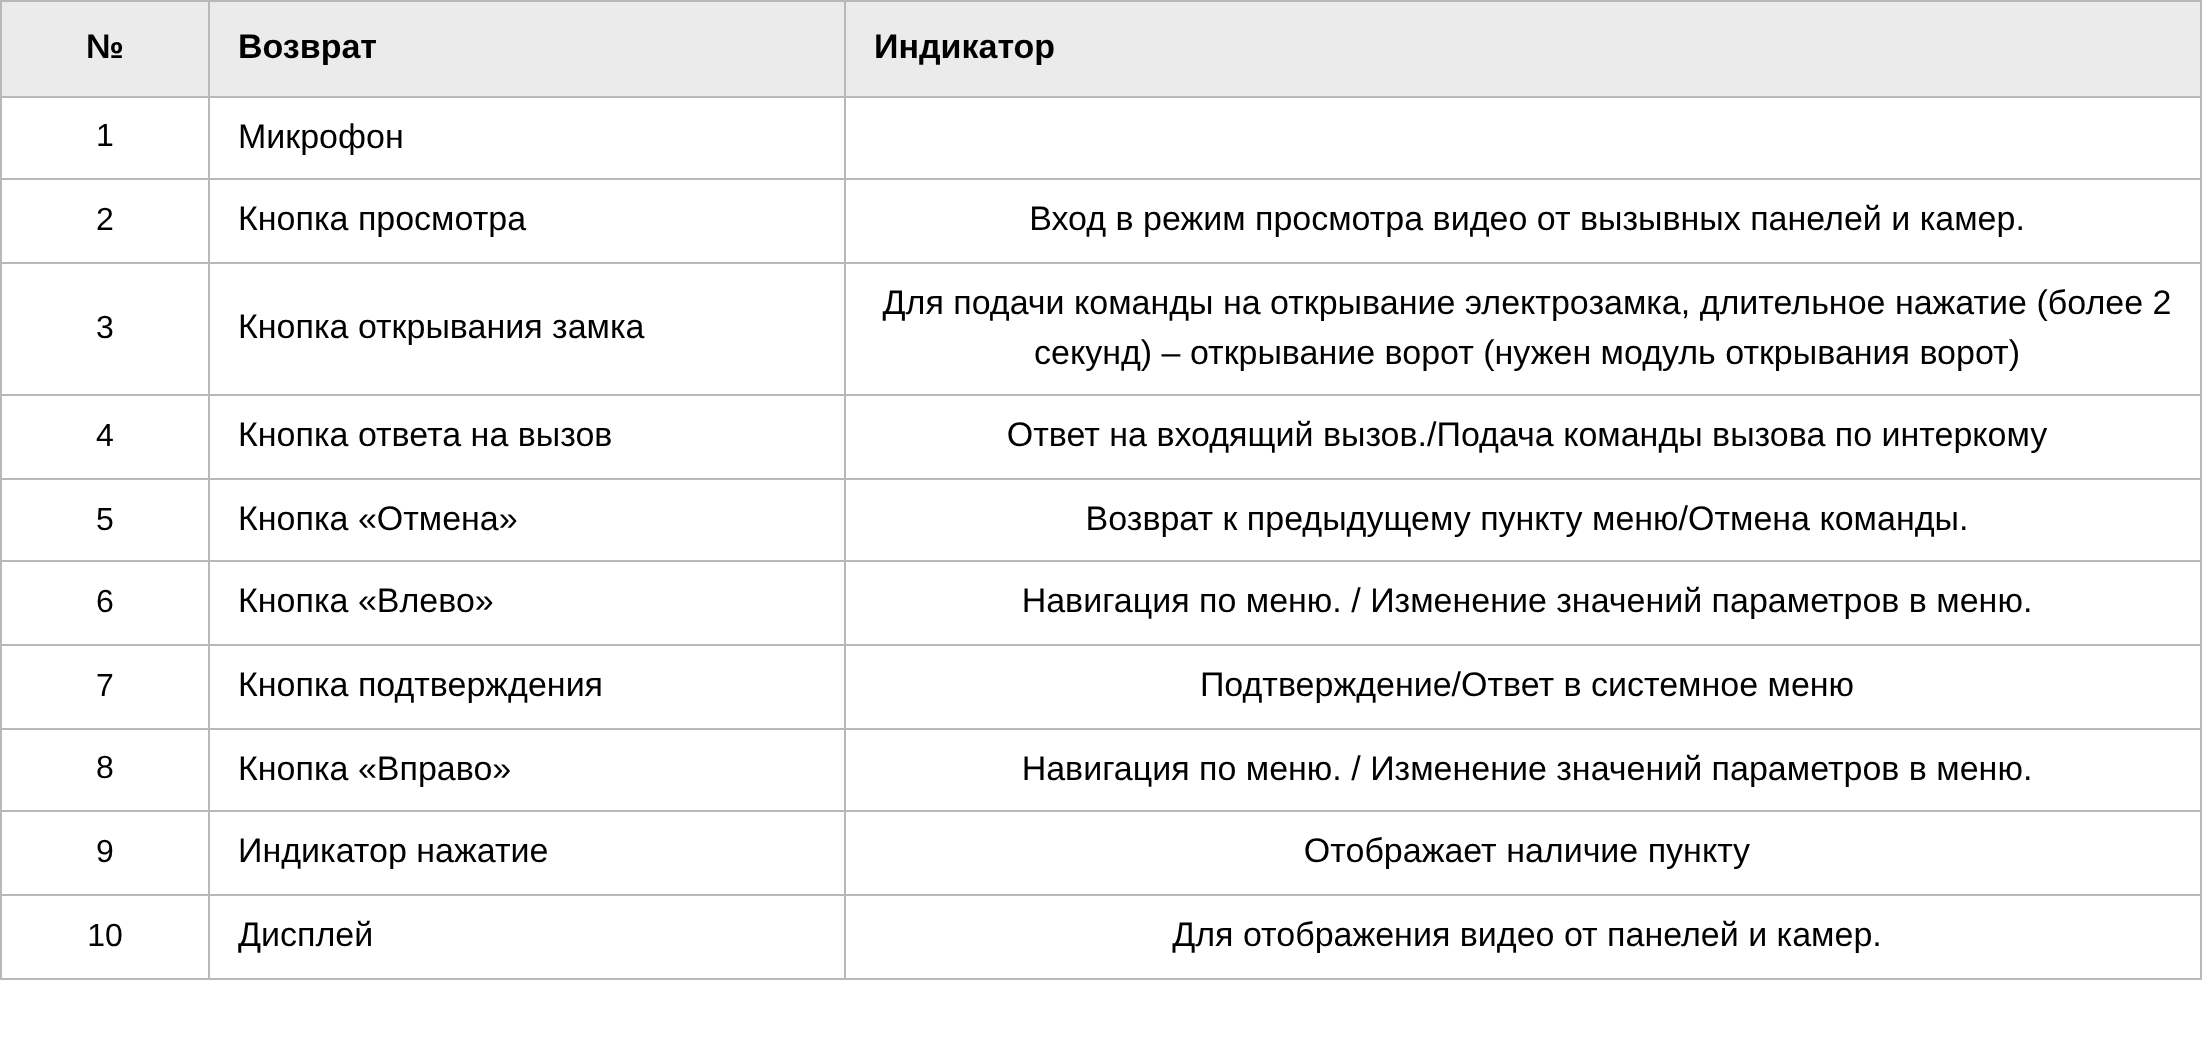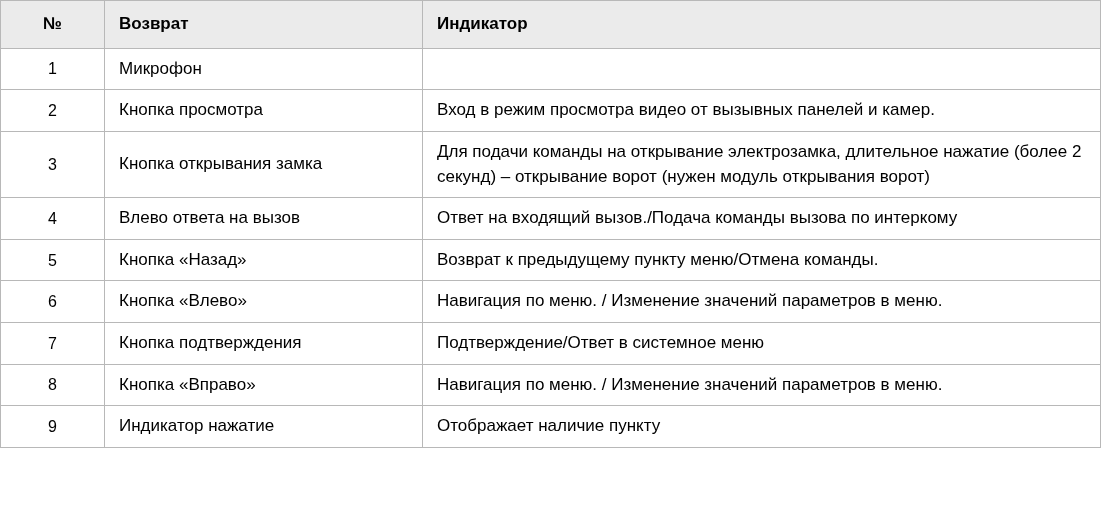--- a/index.html
+++ b/index.html
@@ -53,21 +53,21 @@
   }
   table.spec-table td.cell-num {
     text-align: center;
     font-size: 16px;
   }
   table.spec-table td.cell-name {
     text-align: left;
     padding-left: 14px;
   }
   table.spec-table td.cell-purpose {
-    text-align: left;
+    text-align: center;
     padding-left: 14px;
     padding-right: 10px;
     margin-left: 40px;
   }
   .row-tall td {
     padding-top: 12px;
     padding-bottom: 12px;
   }
 </style>
 </head>
@@ -98,26 +98,26 @@
         <td class="cell-name">Кнопка просмотра</td>
         <td class="cell-purpose">Вход в режим просмотра видео от вызывных панелей и камер.</td>
       </tr>
       <tr class="row-tall">
         <td class="cell-num">3</td>
         <td class="cell-name">Кнопка открывания замка</td>
         <td class="cell-purpose">Для подачи команды на открывание электрозамка, длительное нажатие (более 2 секунд) – открывание ворот (нужен модуль открывания ворот)</td>
       </tr>
       <tr>
         <td class="cell-num">4</td>
-        <td class="cell-name">Влево ответа на вызов</td>
+        <td class="cell-name">Кнопка ответа на вызов</td>
         <td class="cell-purpose">Ответ на входящий вызов./Подача команды вызова по интеркому</td>
       </tr>
       <tr>
         <td class="cell-num">5</td>
-        <td class="cell-name">Кнопка «Назад»</td>
+        <td class="cell-name">Кнопка «Отмена»</td>
         <td class="cell-purpose">Возврат к предыдущему пункту меню/Отмена команды.</td>
       </tr>
       <tr>
         <td class="cell-num">6</td>
         <td class="cell-name">Кнопка «Влево»</td>
         <td class="cell-purpose">Навигация по меню. / Изменение значений параметров в меню.</td>
       </tr>
       <tr>
         <td class="cell-num">7</td>
         <td class="cell-name">Кнопка подтверждения</td>
@@ -126,15 +126,20 @@
       <tr>
         <td class="cell-num">8</td>
         <td class="cell-name">Кнопка «Вправо»</td>
         <td class="cell-purpose">Навигация по меню. / Изменение значений параметров в меню.</td>
       </tr>
       <tr>
         <td class="cell-num">9</td>
         <td class="cell-name">Индикатор нажатие</td>
         <td class="cell-purpose">Отображает наличие пункту</td>
       </tr>
+      <tr>
+        <td class="cell-num">10</td>
+        <td class="cell-name">Дисплей</td>
+        <td class="cell-purpose">Для отображения видео от панелей и камер.</td>
+      </tr>
     </tbody>
   </table>
 </div>
 
 </body></html>

